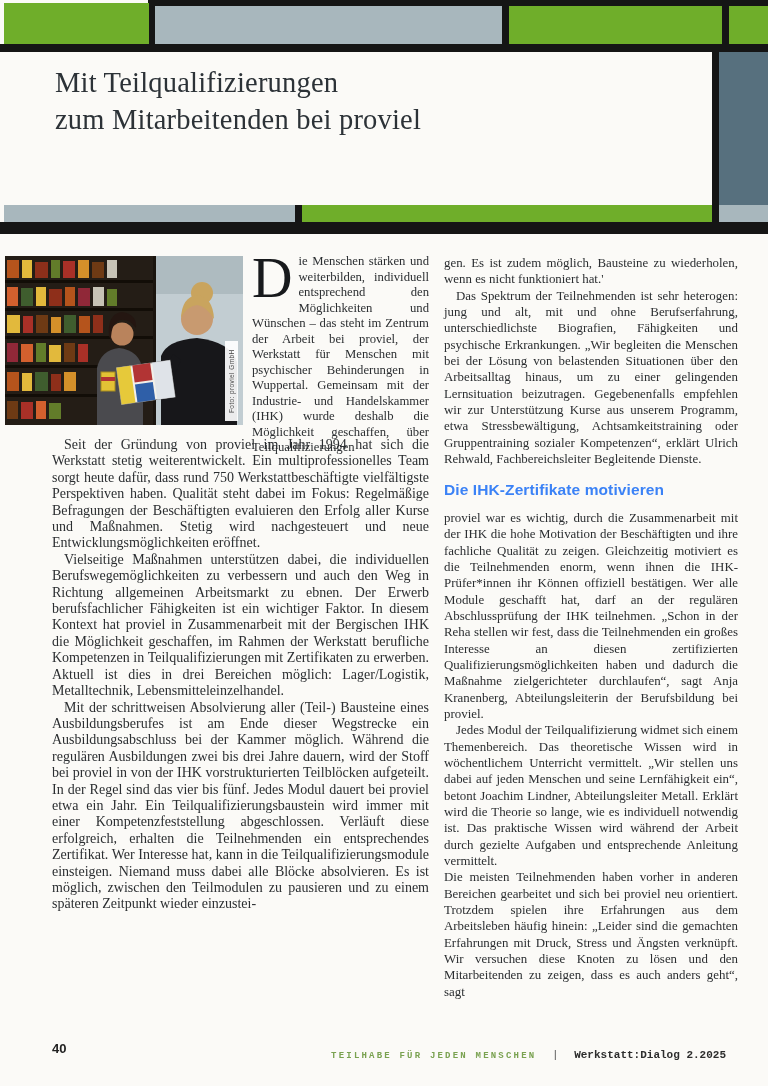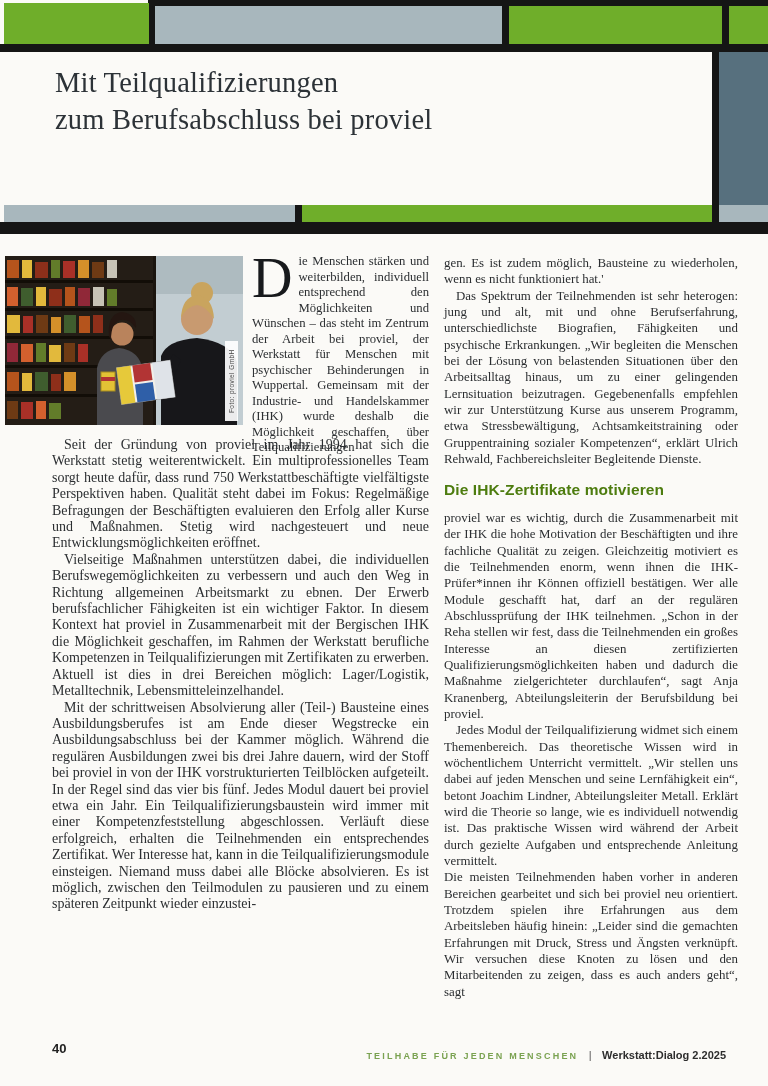--- a/index.html
+++ b/index.html
@@ -29,27 +29,27 @@
   .intro{position:absolute;left:252px;top:254px;width:177px;font-size:12.7px;
          line-height:15.5px;text-align:justify;hyphens:auto;}
   .dropcap{float:left;font-size:56px;line-height:45px;padding:2px 6px 0 0;color:#17191c;}
   .col-left{position:absolute;left:52px;top:437px;width:377px;font-size:14px;
             line-height:16.4px;text-align:justify;hyphens:auto;}
   .col-right{position:absolute;left:444px;top:255px;width:294px;font-size:12.9px;
              line-height:16.35px;text-align:justify;hyphens:auto;}
   .col-left p,.col-right p,.intro p{margin:0;}
   .ind{text-indent:12px;}
   .col-right h2{font-family:"Liberation Sans","DejaVu Sans",sans-serif;font-size:15.5px;
-                font-weight:700;color:#4d7c0f;margin:15px 0 11px 0;letter-spacing:.1px;}
+                font-weight:700;color:#3b82f6;margin:15px 0 11px 0;letter-spacing:.1px;}
 
   
   .page-num{position:absolute;left:52px;top:1041px;font-family:"Liberation Sans",sans-serif;
             font-weight:700;font-size:13px;color:#222;text-align:center;}
   .foot-right{position:absolute;right:42px;top:1045px;white-space:nowrap;
-              font-family:Liberation Sans, sans-serif;}
+              font-family:Liberation Mono, monospace;}
   .claim{font-size:9px;font-weight:700;letter-spacing:2.2px;color:#7aa251;}
   .fsep{font-size:11px;color:#555;margin:0 6px;}
   .issue{font-size:11px;font-weight:700;color:#2d2d2d;}
 </style>
 </head>
 <body>
 
 <div class="page">
 
   <header>
@@ -65,21 +65,21 @@
     <div class="hb bar" style="left:712px;top:52px;width:7px;height:170px;"></div>
     <div class="hb dslate" style="left:719px;top:52px;width:49px;height:153px;"></div>
     <div class="hb lslate" style="left:4px;top:205px;width:291px;height:17px;"></div>
     <div class="hb bar" style="left:295px;top:205px;width:7px;height:17px;"></div>
     <div class="hb green" style="left:302px;top:205px;width:410px;height:17px;"></div>
     <div class="hb lslate" style="left:719px;top:205px;width:49px;height:17px;"></div>
     <div class="hb bar" style="left:0;top:222px;width:768px;height:12px;"></div>
 
     <h1 class="title">
       <span>Mit Teilqualifizierungen</span>
-      <span>zum Berufsabschluss bei proviel</span>
+      <span>zum Mitarbeitenden bei proviel</span>
     </h1>
   </header>
 
   <figure class="photo">
     <svg width="238" height="169" viewBox="0 0 238 169">
       <rect width="238" height="169" fill="#241d16"></rect>
 
       <g>
         <rect x="2" y="4" width="12" height="18" fill="#b5541c"></rect>
           <rect x="17" y="4" width="10" height="18" fill="#e2b93c"></rect>

